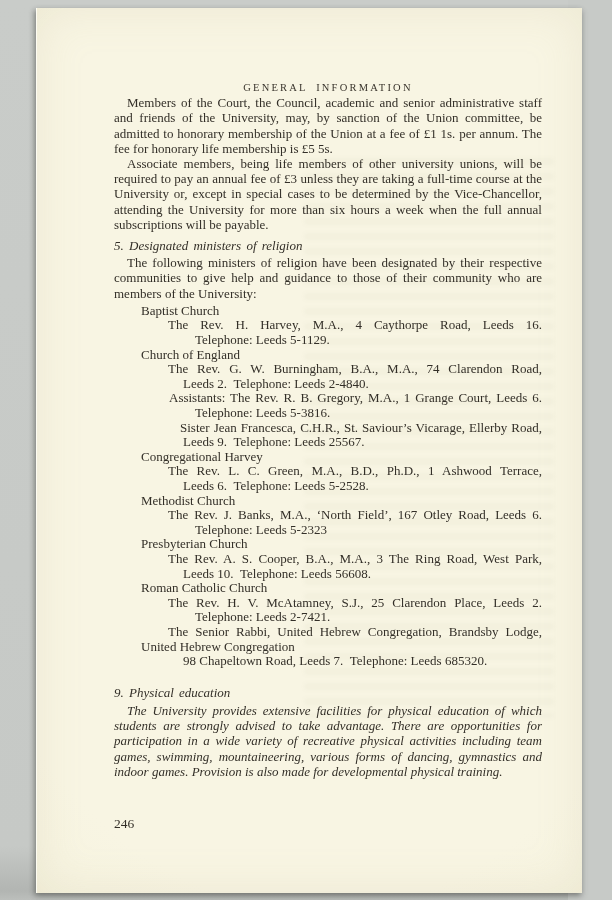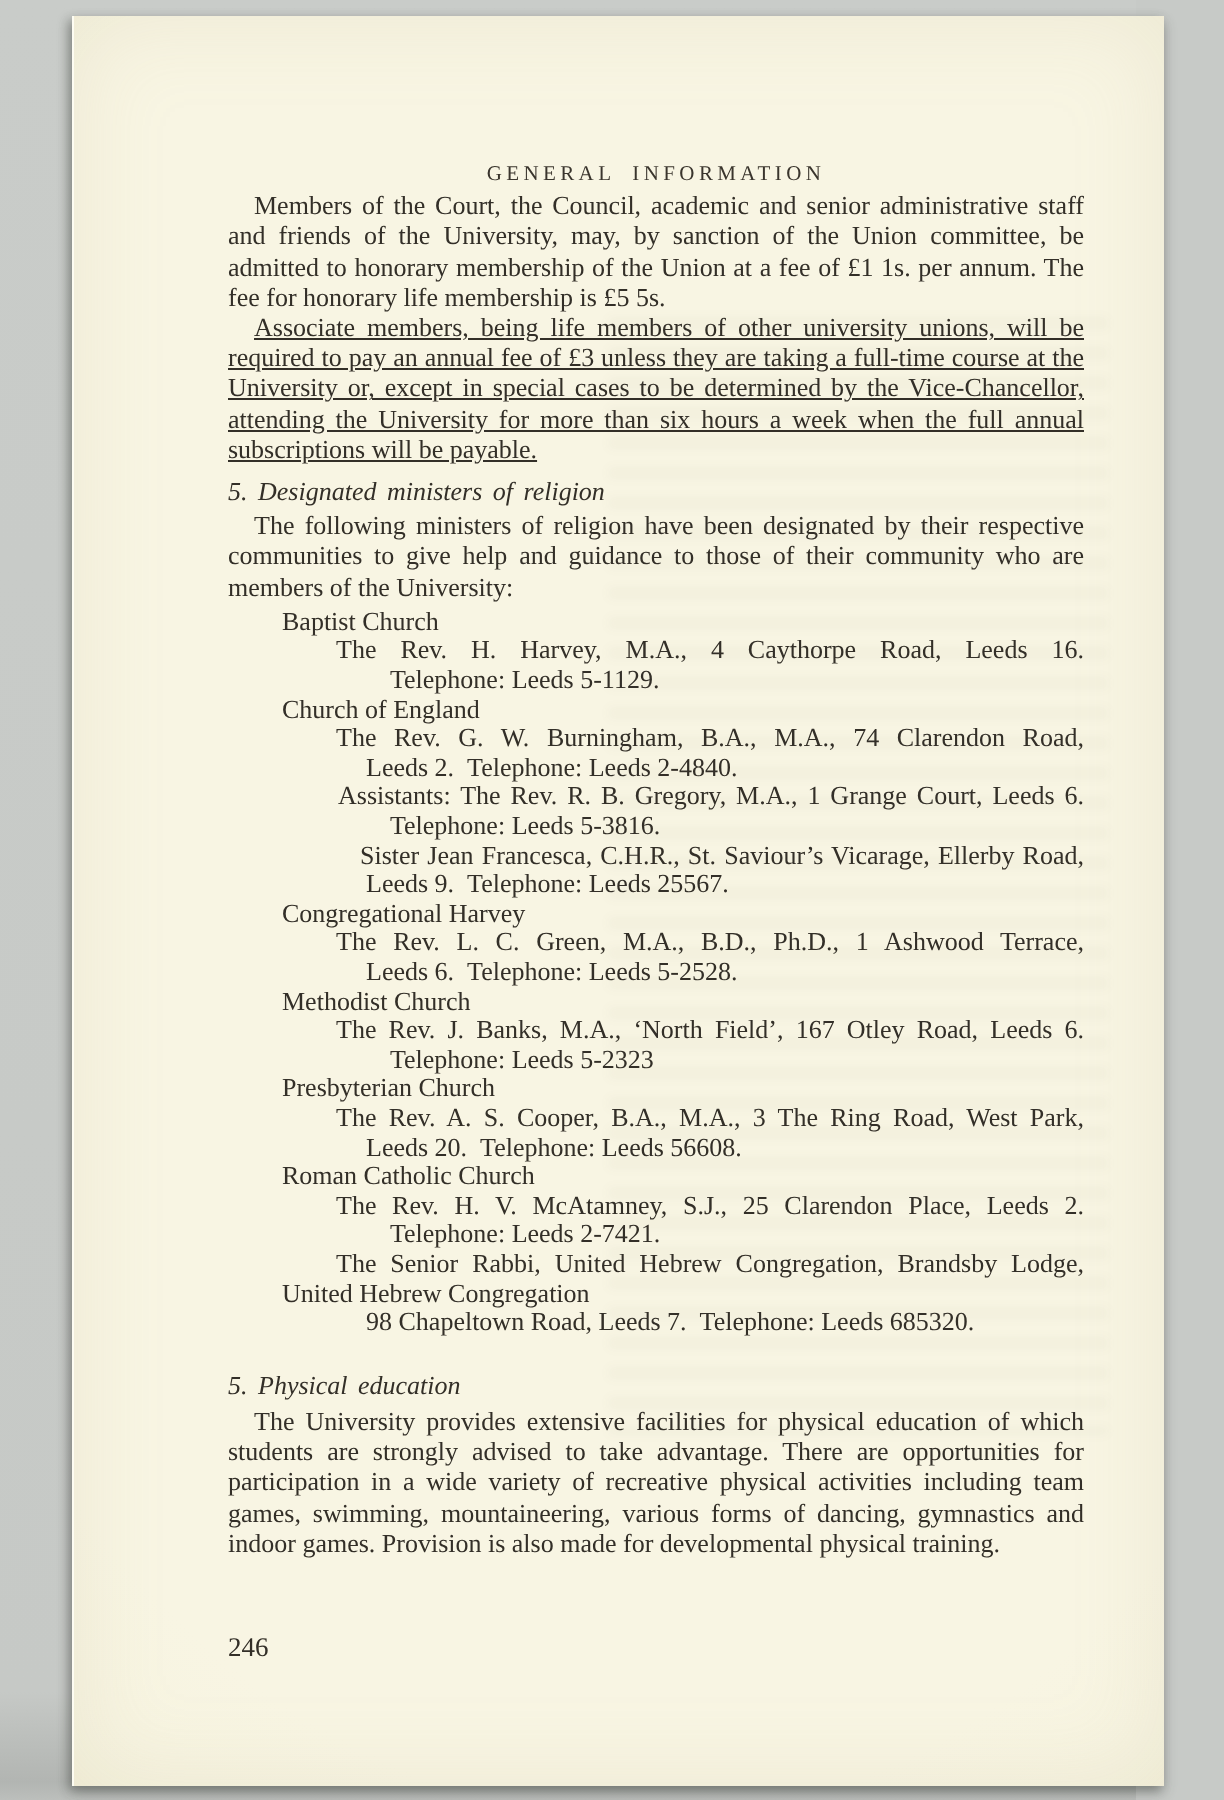--- a/index.html
+++ b/index.html
@@ -34,36 +34,36 @@
     color:#332f28;font-size:13px;line-height:15.2px;
   }
   .running-head{
     margin-top:72px;text-align:center;
     font-size:10.5px;letter-spacing:2.2px;word-spacing:4px;
     color:#3a352d;
   }
   p.body{margin:0;text-align:justify;}
   p.indent{text-indent:13px;}
   .p-members{margin-top:21px;}
-  .p-associate{margin-top:9px;text-decoration:underline;}
+  .p-associate{margin-top:9px;}
   .sec-heading{
     margin:6px 0 2px 0;font-weight:normal;font-style:italic;
     font-size:13px;line-height:15.2px;color:#332f28;word-spacing:2px;
   }
   .sec-heading.mt{margin-top:16px;margin-bottom:3px;}
   .intro{margin-top:1px;}
   .list{margin-top:3px;}
   .ln{white-space:nowrap;line-height:14.6px;}
   .ln.name{margin-left:27px;}
   .ln.main{margin-left:54px;text-align:justify;text-align-last:justify;white-space:normal;}
   .ln.asst{margin-left:55px;text-align:justify;text-align-last:justify;white-space:normal;}
   .ln.sister{margin-left:66px;text-align:justify;text-align-last:justify;white-space:normal;}
   .ln.tel{margin-left:81px;}
   .ln.cont{margin-left:69px;}
-  .p-physical{margin-top:2px;}
+  .p-physical{margin-top:2px;font-style:italic;}
   .page-number{margin-top:37px;font-size:13.5px;color:#332f28;}
 </style>
 </head>
 <body>
 
 <div class="scan">
   <div class="page">
     <div class="ghost"></div>
     <div class="content">
 
@@ -89,30 +89,30 @@
         <div class="ln sister">Sister Jean Francesca, C.H.R., St. Saviour’s Vicarage, Ellerby Road,</div>
         <div class="ln cont">Leeds 9. Telephone: Leeds 25567.</div>
         <div class="ln name">Congregational Harvey</div>
         <div class="ln main">The Rev. L. C. Green, M.A., B.D., Ph.D., 1 Ashwood Terrace,</div>
         <div class="ln cont">Leeds 6. Telephone: Leeds 5-2528.</div>
         <div class="ln name">Methodist Church</div>
         <div class="ln main">The Rev. J. Banks, M.A., ‘North Field’, 167 Otley Road, Leeds 6.</div>
         <div class="ln tel">Telephone: Leeds 5-2323</div>
         <div class="ln name">Presbyterian Church</div>
         <div class="ln main">The Rev. A. S. Cooper, B.A., M.A., 3 The Ring Road, West Park,</div>
-        <div class="ln cont">Leeds 20. Telephone: Leeds 56608.</div>
+        <div class="ln cont">Leeds 10. Telephone: Leeds 56608.</div>
         <div class="ln name">Roman Catholic Church</div>
         <div class="ln main">The Rev. H. V. McAtamney, S.J., 25 Clarendon Place, Leeds 2.</div>
         <div class="ln tel">Telephone: Leeds 2-7421.</div>
         <div class="ln main">The Senior Rabbi, United Hebrew Congregation, Brandsby Lodge,</div>
         <div class="ln name">United Hebrew Congregation</div>
         <div class="ln cont">98 Chapeltown Road, Leeds 7. Telephone: Leeds 685320.</div>
       </div>
 
-      <h3 class="sec-heading mt">5. Physical education</h3>
+      <h3 class="sec-heading mt">9. Physical education</h3>
 
       <p class="body indent p-physical">The University provides extensive facilities for physical education of which students are strongly advised to take advantage.  There are opportunities for participation in a wide variety of recreative physical activities including team games, swimming, mountaineering, various forms of dancing, gymnastics and indoor games.  Provision is also made for developmental physical training.</p>
 
       <div class="page-number">246</div>
 
     </div>
   </div>
 </div>
 
 </body></html>

